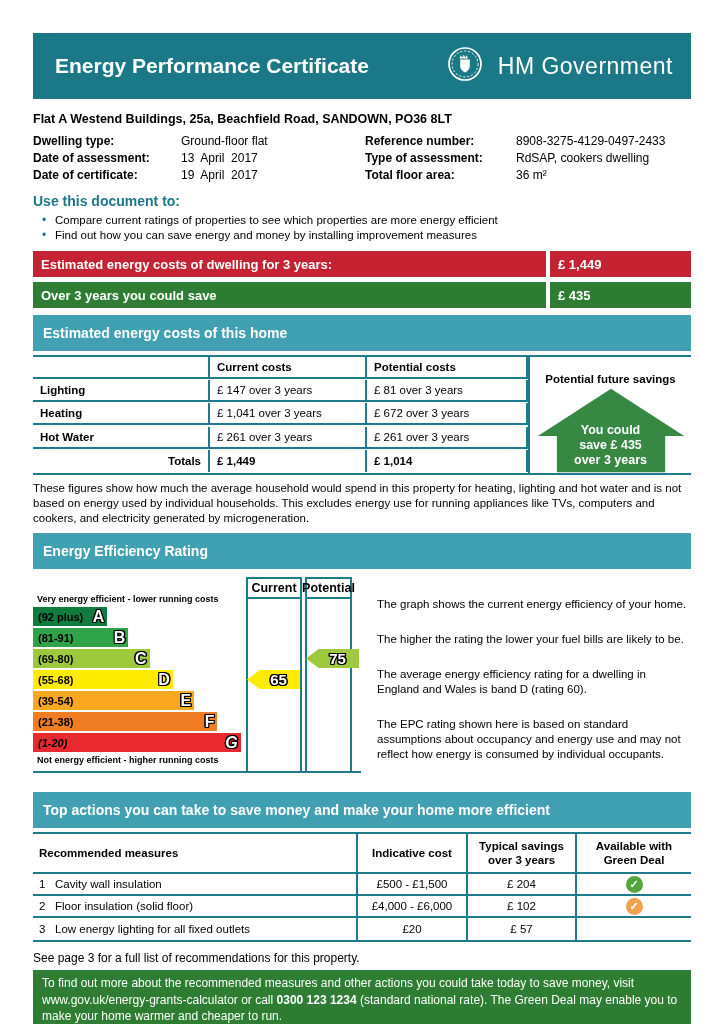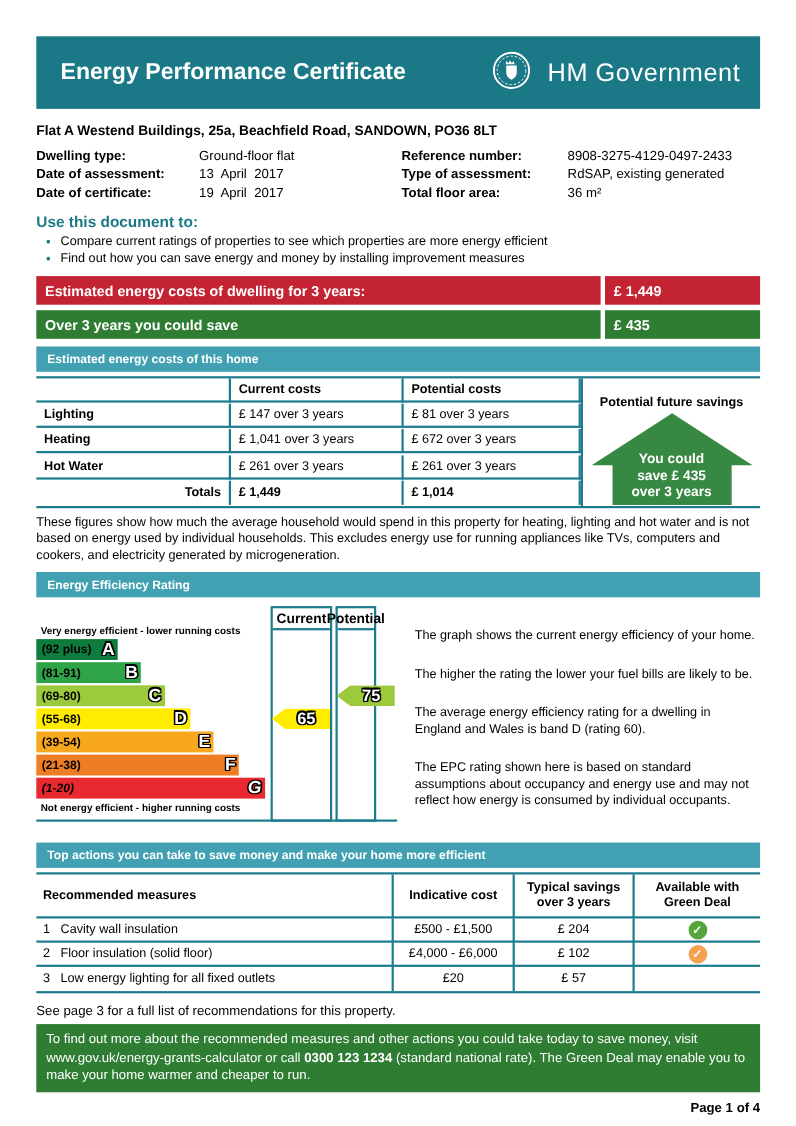--- a/index.html
+++ b/index.html
@@ -34,22 +34,22 @@
 
   
   .banner { display:flex; margin-top:8px; height:26px; font-weight:bold;
             color:#fff; font-size:13px; }
   .banner + .banner { margin-top:5px; }
   .banner .blabel { flex:1; display:flex; align-items:center; padding-left:8px; }
   .banner .bval { width:141px; margin-left:4px; display:flex; align-items:center; padding-left:8px; }
   .banner.red .blabel, .banner.red .bval { background:#C32332; }
   .banner.green .blabel, .banner.green .bval { background:#2E7D33; }
 
-  .secbar { margin-top:7px; height:23px; background:#41A0B2; color:#fff;
-            font-size:11px; font-weight:bold; display:flex; align-items:center;
+  .secbar { margin-top:7px; height:36px; background:#41A0B2; color:#fff;
+            font-size:14px; font-weight:bold; display:flex; align-items:center;
             padding-left:10px; }
 
   
   .costgrid { margin-top:4px; display:grid;
               grid-template-columns:177px 157px 161px 1fr;
               border-top:2px solid #1C7C8E; border-bottom:2px solid #1C7C8E;
               font-size:11.5px; }
   .cc { height:22px; display:flex; align-items:center; padding-left:7px; }
   .cc.hd { font-weight:bold; }
   .cc.b { font-weight:bold; }
@@ -78,21 +78,21 @@
   .brange { font-size:11px; font-weight:bold; }
   .outline { color:#fff; font-weight:bold;
      text-shadow:-1.2px -1.2px 0 #000, 1.2px -1.2px 0 #000, -1.2px 1.2px 0 #000,
                   1.2px 1.2px 0 #000, -1.2px 0 0 #000, 1.2px 0 0 #000,
                   0 -1.2px 0 #000, 0 1.2px 0 #000; }
   .bletter { font-size:16px; line-height:1; }
   .ccol { position:absolute; top:0; bottom:0; border:2px solid #1C7C8E; background:#fff; }
   .ccol .chd { height:20px; border-bottom:2px solid #1C7C8E; display:flex;
                align-items:center; justify-content:center; font-size:12.5px; font-weight:bold; }
   .ccol.cur { left:213px; width:56px; }
-  .ccol.pot { left:272px; width:37px;text-align:center; }
+  .ccol.pot { left:272px; width:47px;text-align:center; }
   .arrow { position:absolute; height:19px; display:flex; align-items:center;
            justify-content:center; padding-left:10px;
            clip-path:polygon(0 50%, 24% 0, 100% 0, 100% 100%, 24% 100%); }
   .arrow .aval { font-size:15px; }
   .arrow.cur { left:214px; width:53px; top:93px; }
   .arrow.pot { left:273px; width:53px; top:72px; }
 
   .eer-text { flex:1; margin-left:16px; font-size:11.5px; line-height:15px; }
   .eer-text p { margin-bottom:15px;margin-top:20px; }
 
@@ -146,21 +146,21 @@
       <span class="dval">Ground-floor flat</span>
       <span class="dlabel">Date of assessment:</span>
       <span class="dval">13  April  2017</span>
       <span class="dlabel">Date of certificate:</span>
       <span class="dval">19  April  2017</span>
     </div>
     <div class="dcol right">
       <span class="dlabel">Reference number:</span>
       <span class="dval">8908-3275-4129-0497-2433</span>
       <span class="dlabel">Type of assessment:</span>
-      <span class="dval">RdSAP, existing generated</span>
+      <span class="dval">RdSAP, cookers dwelling</span>
       <span class="dlabel">Total floor area:</span>
       <span class="dval">36 m²</span>
     </div>
   </div>
 
   <div class="usedoc">Use this document to:</div>
   <div class="bullets">
     <div class="li">
       <span class="dot">•</span>
       <span>Compare current ratings of properties to see which properties are more energy efficient</span>

